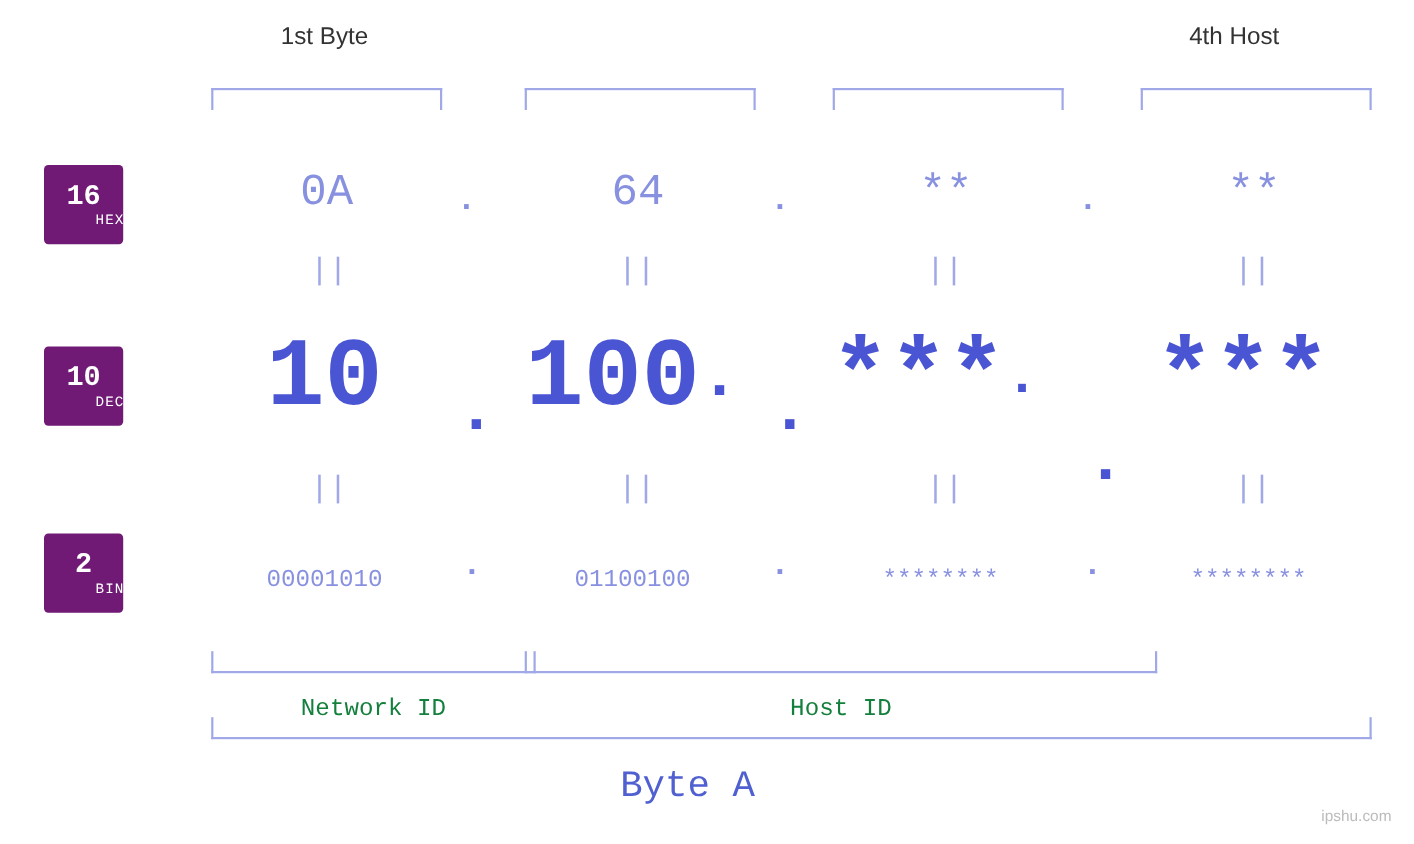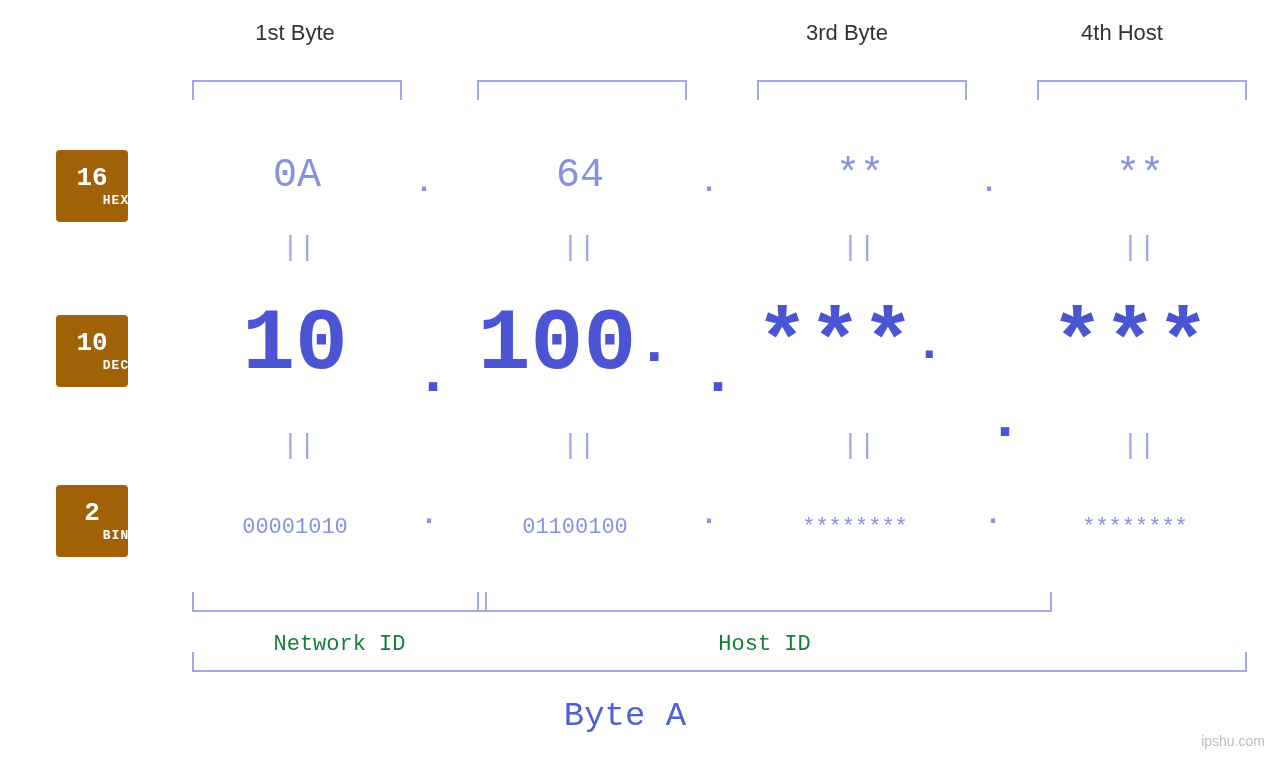--- a/index.html
+++ b/index.html
@@ -18,39 +18,39 @@
       height: 767px;
       position: relative;
       background: #fff;
     }
 
     
     .badge {
       position: absolute;
       width: 72px;
       height: 72px;
-      background: #a16207;
+      background: #701a75;
       color: #fff;
       display: flex;
       flex-direction: column;
       align-items: center;
       justify-content: center;
       border-radius: 4px;
-      left: 56px;
+      left: 40px;
     }
 
     .badge-number {
       font-size: 26px;
       font-weight: bold;
       line-height: 1.1;
     }
 
     .badge-label {
       font-size: 13px;
-      font-weight: bold;
+      font-weight: normal;
       letter-spacing: 1px;
       padding-left: 48px;
     }
 
     .badge-hex { top: 150px; }
     .badge-dec { top: 315px; }
     .badge-bin { top: 485px; }
 
     
     .col-header {
@@ -223,21 +223,20 @@
   <div class="badge badge-dec">
     <span class="badge-number">10</span>
     <span class="badge-label">DEC</span>
   </div>
   <div class="badge badge-bin">
     <span class="badge-number">2</span>
     <span class="badge-label">BIN</span>
   </div>
 
   <div class="col-header col1-header">1st Byte</div>
-  <div class="col-header col3-header">3rd Byte</div>
   <div class="col-header col4-header">4th Host</div>
 
   <div class="bracket-top bracket-top-1"></div>
   <div class="bracket-top bracket-top-2"></div>
   <div class="bracket-top bracket-top-3"></div>
   <div class="bracket-top bracket-top-4"></div>
 
   <div class="hex-val hex1">0A</div>
 
   <div class="small-dot" style="top:168px; left:415px;">.</div>

